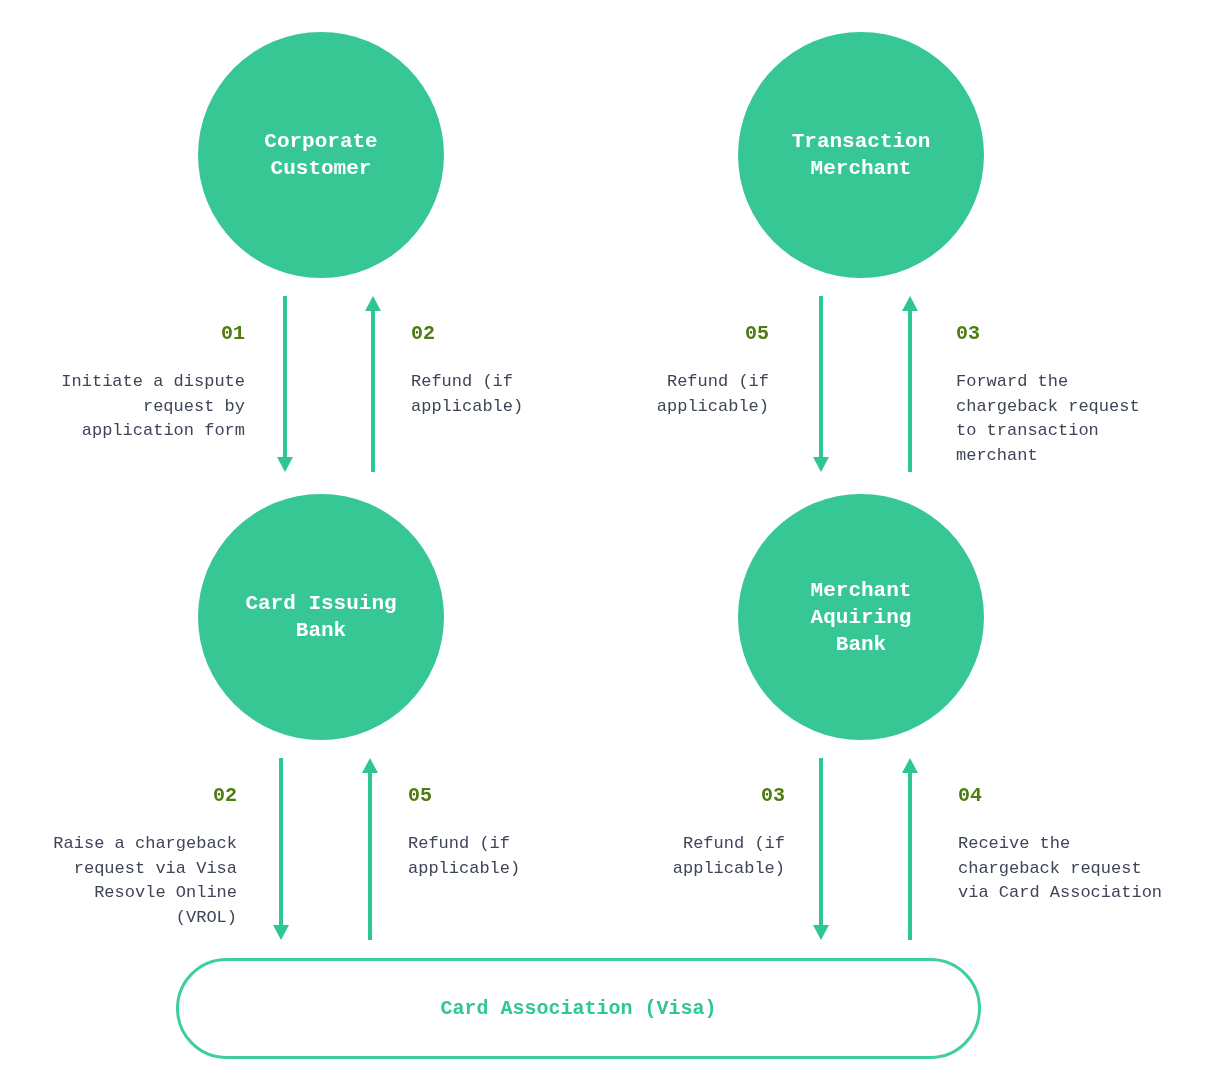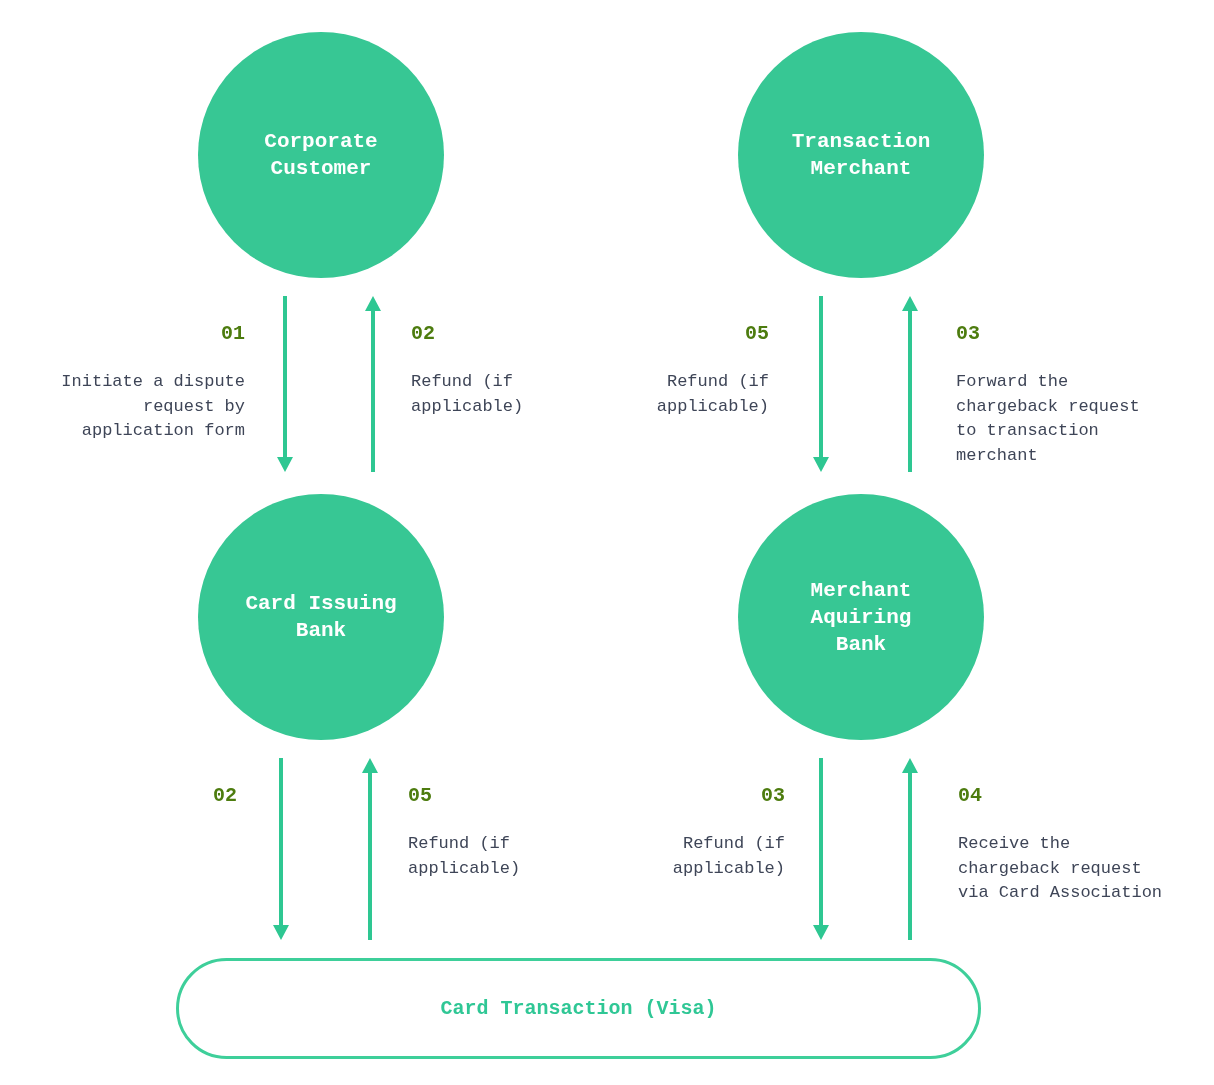--- a/index.html
+++ b/index.html
@@ -167,35 +167,39 @@
   <div class="step s04">
     <div class="step-number">03</div>
     <div class="step-text">Forward the
 chargeback request
 to transaction
 merchant</div>
   </div>
 
   <div class="step align-right s02">
     <div class="step-number">02</div>
+    <div class="step-text">Raise a chargeback
+request via Visa
+Resovle Online
+(VROL)</div>
   </div>
   <div class="step s08">
     <div class="step-number">05</div>
     <div class="step-text">Refund (if
 applicable)</div>
   </div>
   <div class="step align-right s07">
     <div class="step-number">03</div>
     <div class="step-text">Refund (if
 applicable)</div>
   </div>
   <div class="step s03">
     <div class="step-number">04</div>
     <div class="step-text">Receive the
 chargeback request
 via Card Association</div>
   </div>
 
   <div class="association">
-    <span class="association-label">Card Transaction (Visa)</span>
+    <span class="association-label">Card Association (Visa)</span>
   </div>
 
 </div>
 
 </body></html>

